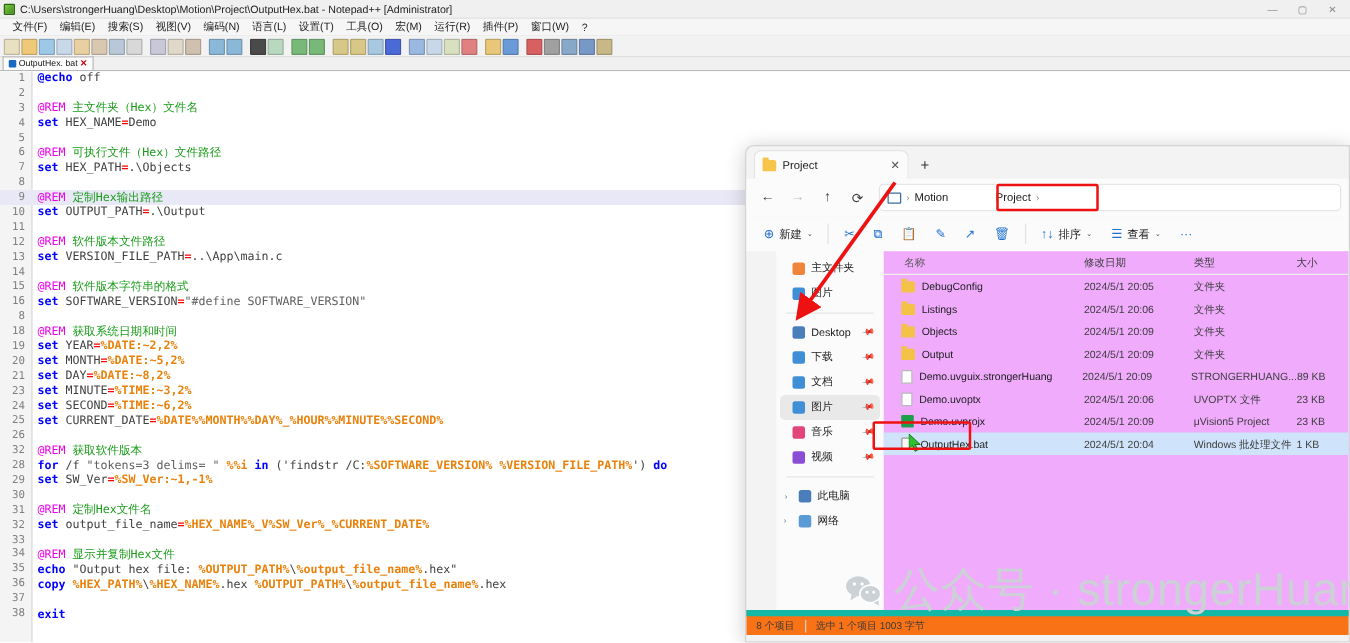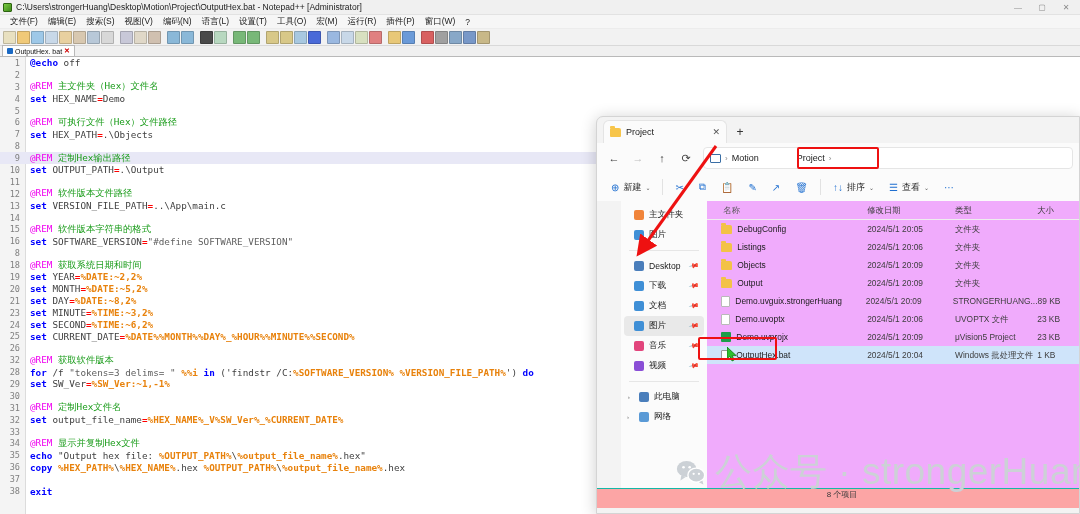--- a/index.html
+++ b/index.html
@@ -139,23 +139,23 @@
   .lst-row .col-name { display:flex; align-items:center; gap:5px; padding-left:14px; }
   .fico { width:11px; height:9px; flex:0 0 auto; position:relative; }
   .fico.folder { background:#f3c246; border-radius:1px 2px 1px 1px; }
   .fico.folder:before { content:""; position:absolute; left:0; top:-2px; width:5px; height:2px; background:#f3c246; border-radius:1px 1px 0 0; }
   .fico.doc { width:9px; height:11px; background:#fff; border:1px solid #b9b9b9; border-radius:1px; }
   .fico.uv { width:10px; height:10px; background:#1d9e4b; border-radius:1px; }
   .fico.bat { width:10px; height:10px; background:#fdfdfd; border:1px solid #9a9a9a; border-radius:1px; }
   .col-date, .col-type { color:#3d3d3d; }
   .col-size { color:#3d3d3d; padding-right:10px; }
 
-  .ex-status { height:20px; background:#fca5a5; border-top:1px solid #14b8a6;
+  .ex-status { height:20px; background:#f97316; border-top:5px solid #14b8a6;
                display:flex; align-items:center; gap:8px; padding-left:8px;
-               font-size:8px; color:#3a3a3a;flex-direction:column; }
+               font-size:8px; color:#3a3a3a; }
   .st-div { width:1px; height:10px; background:#cfcfcf; }
 
   
   .watermark {
     position:absolute; left:676px; top:447px; display:flex; align-items:center; gap:9px;
     color:#cfd3d8; pointer-events:none; z-index:40;
   }
   .wechat { width:30px; height:25px; position:relative; flex:0 0 auto; }
   .wm-text { font-size:37px; color:#ccd1d6; white-space:nowrap; letter-spacing:.5px; }
 

